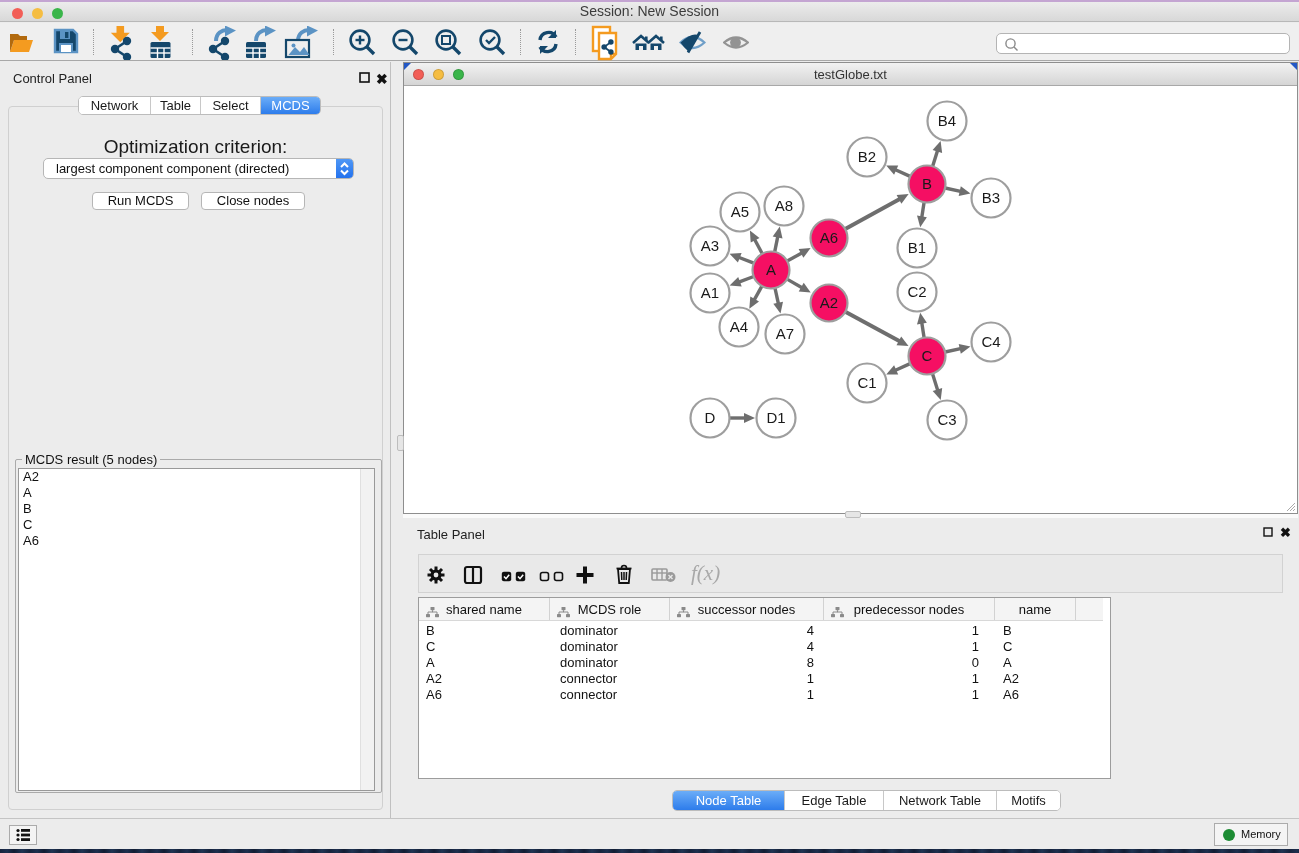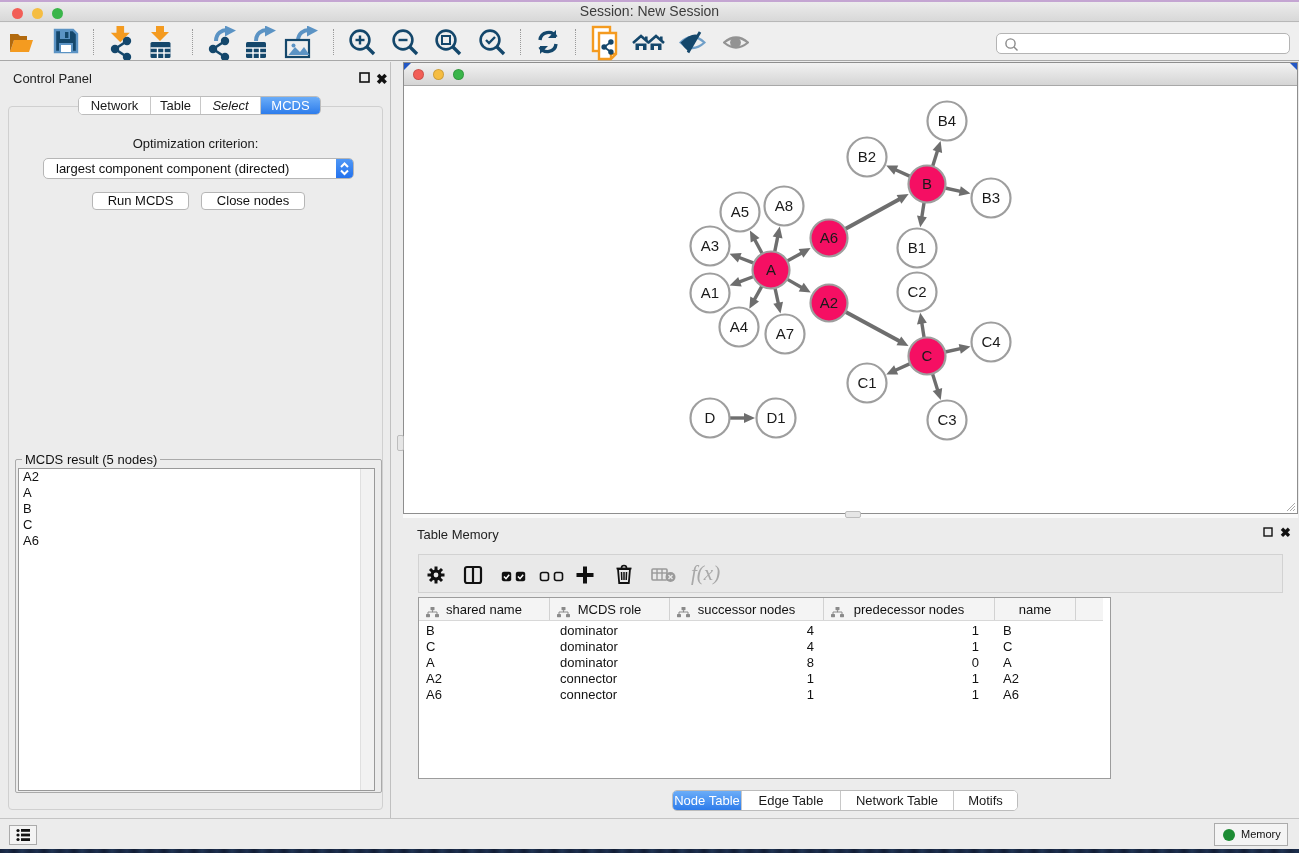--- a/index.html
+++ b/index.html
@@ -21,21 +21,21 @@
 
 
 #cpanel { left:0; top:62px; width:391px; height:756px; background:#ececec; border-right:1px solid #c0c0c0; }
 #cpanel-title { position:absolute; left:13px; top:71px; font-size:13px; color:#222; }
 .winbtns { position:absolute; font-size:12px; color:#111; }
 #cp-inner { position:absolute; left:8px; top:44px; width:375px; height:704px; border:1px solid #d0d0d0; border-radius:4px; background:#ececec; }
 .tabrow { position:absolute; display:flex; height:19px; border:1px solid #bcbcbc; border-radius:5px; overflow:hidden; background:#fff; }
 .tabrow .tab { font-size:13px; color:#1a1a1a; text-align:center; line-height:18px; background:#fff; border-right:1px solid #c8c8c8; }
 .tabrow .tab:last-child { border-right:none; }
 .tabrow .sel { background:linear-gradient(#6badf8,#2d7ceb); color:#fff; }
-#opt-label { position:absolute; left:0px; top:136px; width:391px; text-align:center; font-size:13px; color:#1a1a1a; }
+#opt-label { position:absolute; left:0px; top:136px; width:391px; text-align:center; font-size:19px; color:#1a1a1a; }
 #dropdown { position:absolute; left:43px; top:158px; width:311px; height:21px; background:#fff; border:1px solid #b6b6b6; border-radius:5px; }
 #dropdown .dtext { position:absolute; left:12px; top:2px; font-size:13px; color:#111; }
 #dropdown .stepper { position:absolute; right:0; top:0; width:17px; height:19px; background:linear-gradient(#4f97f5,#2372ee); border-radius:0 4px 4px 0; }
 .btn { position:absolute; height:18px; background:#fff; border:1px solid #b6b6b6; border-radius:4px; font-size:13px; color:#111; text-align:center; line-height:16px; }
 #mcds-group { position:absolute; left:15px; top:459px; width:367px; height:334px; border:1px solid #aaa; border-radius:2px; }
 #mcds-label { position:absolute; left:22px; top:452px; font-size:13px; color:#111; background:#ececec; padding:0 3px; }
 #mcds-list { position:absolute; left:18px; top:468px; width:357px; height:323px; background:#fff; border:1px solid #999; }
 #mcds-list div.li { font-size:13px; color:#111; padding-left:4px; height:16px; line-height:16px; }
 #mcds-scroll { position:absolute; right:0px; top:0px; width:14px; height:321px; background:#f2f2f2; border-left:1px solid #e0e0e0; }
 
@@ -228,21 +228,21 @@
   <div id="cp-inner"></div>
 </div>
 <div id="cpanel-title">Control Panel</div>
 <div class="winbtns" style="left:359px; top:72px;"><svg width="11" height="11">
       <rect x="1" y="1" width="9" height="9" fill="none" stroke="#111" stroke-width="1.6"></rect>
     </svg></div>
 <div class="winbtns" style="left:376px; top:71px; font-weight:bold; font-size:14px;">✖</div>
 <div class="tabrow" style="left:78px; top:96px; width:243px;">
   <div class="tab" style="width:72px;">Network</div>
   <div class="tab" style="width:50px;">Table</div>
-  <div class="tab" style="width:60px;font-style:italic;">Select</div>
+  <div class="tab" style="width:60px;">Select</div>
   <div class="tab sel" style="width:59px;">MCDS</div>
 </div>
 <div id="opt-label">Optimization criterion:</div>
 <div id="dropdown">
     <span class="dtext">largest component component (directed)</span>
   <div class="stepper"><svg width="17" height="19" viewBox="0 0 17 19">
         <path d="M5 8 L8.5 4.5 L12 8" fill="none" stroke="#fff" stroke-width="2"></path>
         <path d="M5 11.5 L8.5 15 L12 11.5" fill="none" stroke="#fff" stroke-width="2"></path>
       </svg></div>
 </div>
@@ -257,20 +257,21 @@
     <div class="li">C</div>
     <div class="li">A6</div>
   <div id="mcds-scroll"></div>
 </div>
 
 <div class="abs" id="netwin">
   <div id="netwin-title">
     <div class="tl" style="left:9px; background:#f25e57;"></div>
     <div class="tl" style="left:29px; background:#f5bd42;"></div>
     <div class="tl" style="left:49px; background:#3ab54a;"></div>
+    <div id="netwin-text">testGlobe.txt</div>
   </div>
   <div class="bluecorner" style="left:0;top:0; border-top:7px solid #2458c5; border-right:7px solid transparent;"></div>
   <div class="bluecorner" style="right:0;top:0; border-top:7px solid #2458c5; border-left:7px solid transparent;"></div>
   <svg id="graph" width="893" height="427" style="position:absolute; left:0; top:24px;" font-family="Liberation Sans, sans-serif">
 <line x1="349.7" y1="189.5" x2="334.1" y2="195.4" stroke="#6e6e6e" stroke-width="3.4"></line>
 <polygon points="325.6,198.6 334.2,190.0 337.7,199.4" fill="#6e6e6e"></polygon>
 <line x1="349.8" y1="176.2" x2="333.9" y2="170.0" stroke="#6e6e6e" stroke-width="3.4"></line>
 <polygon points="325.5,166.7 337.6,166.1 333.9,175.4" fill="#6e6e6e"></polygon>
 <line x1="358.3" y1="166.7" x2="350.1" y2="151.5" stroke="#6e6e6e" stroke-width="3.4"></line>
 <polygon points="345.9,143.5 355.5,150.9 346.7,155.6" fill="#6e6e6e"></polygon>
@@ -348,21 +349,21 @@
 <text x="306" y="336" text-anchor="middle" font-size="15" fill="#1a1a1a">D</text>
 <circle cx="372" cy="331" r="19.5" fill="#ffffff" stroke="#9e9e9e" stroke-width="2.2"></circle>
 <text x="372" y="336" text-anchor="middle" font-size="15" fill="#1a1a1a">D1</text>
   </svg>
   <svg width="12" height="12" style="position:absolute; right:1px; bottom:1px;">
       <path d="M3 11 L11 3 M6 11 L11 6 M9 11 L11 9" stroke="#aaa" stroke-width="1"></path>
     </svg>
 </div>
 
 <div class="abs" id="tpanel">
-  <div id="tpanel-title">Table Memory</div>
+  <div id="tpanel-title">Table Panel</div>
   <div class="winbtns" style="left:872px; top:5px;"><svg width="10" height="10">
         <rect x="1" y="1" width="8" height="8" fill="none" stroke="#111" stroke-width="1.4"></rect>
       </svg></div>
   <div class="winbtns" style="left:889px; top:4px; font-weight:bold; font-size:13px;">✖</div>
   <div id="ttoolbar">
       <div style="position:absolute; left:7px; top:10px;"><svg width="20" height="20" viewBox="0 0 20 20">
           <g fill="#111">
 <circle cx="10" cy="10" r="5.5"></circle>
 <g stroke="#111" stroke-width="3">
 <line x1="10" y1="1.5" x2="10" y2="18.5"></line>
@@ -498,21 +499,21 @@
 </div>
 <div class="trow" style="top:88px;">
 <span style="left:7px;">A6</span>
 <span style="left:141px;">connector</span>
 <span style="left:355px; width:40px; text-align:right;">1</span>
 <span style="left:520px; width:40px; text-align:right;">1</span>
 <span style="left:584px;">A6</span>
 </div>
   </div>
   <div id="btabs">
-    <div class="tab sel" style="width:69px;">Node Table</div>
+    <div class="tab sel" style="width:112px;">Node Table</div>
     <div class="tab" style="width:99px;">Edge Table</div>
     <div class="tab" style="width:113px;">Network Table</div>
     <div class="tab" style="width:63px;">Motifs</div>
   </div>
 </div>
 
 <div class="abs" id="statusbar">
   <div id="sb-left"><svg width="26" height="18" viewBox="0 0 26 18">
         <g fill="#111">
           <circle cx="8" cy="4.5" r="1.6"></circle>

